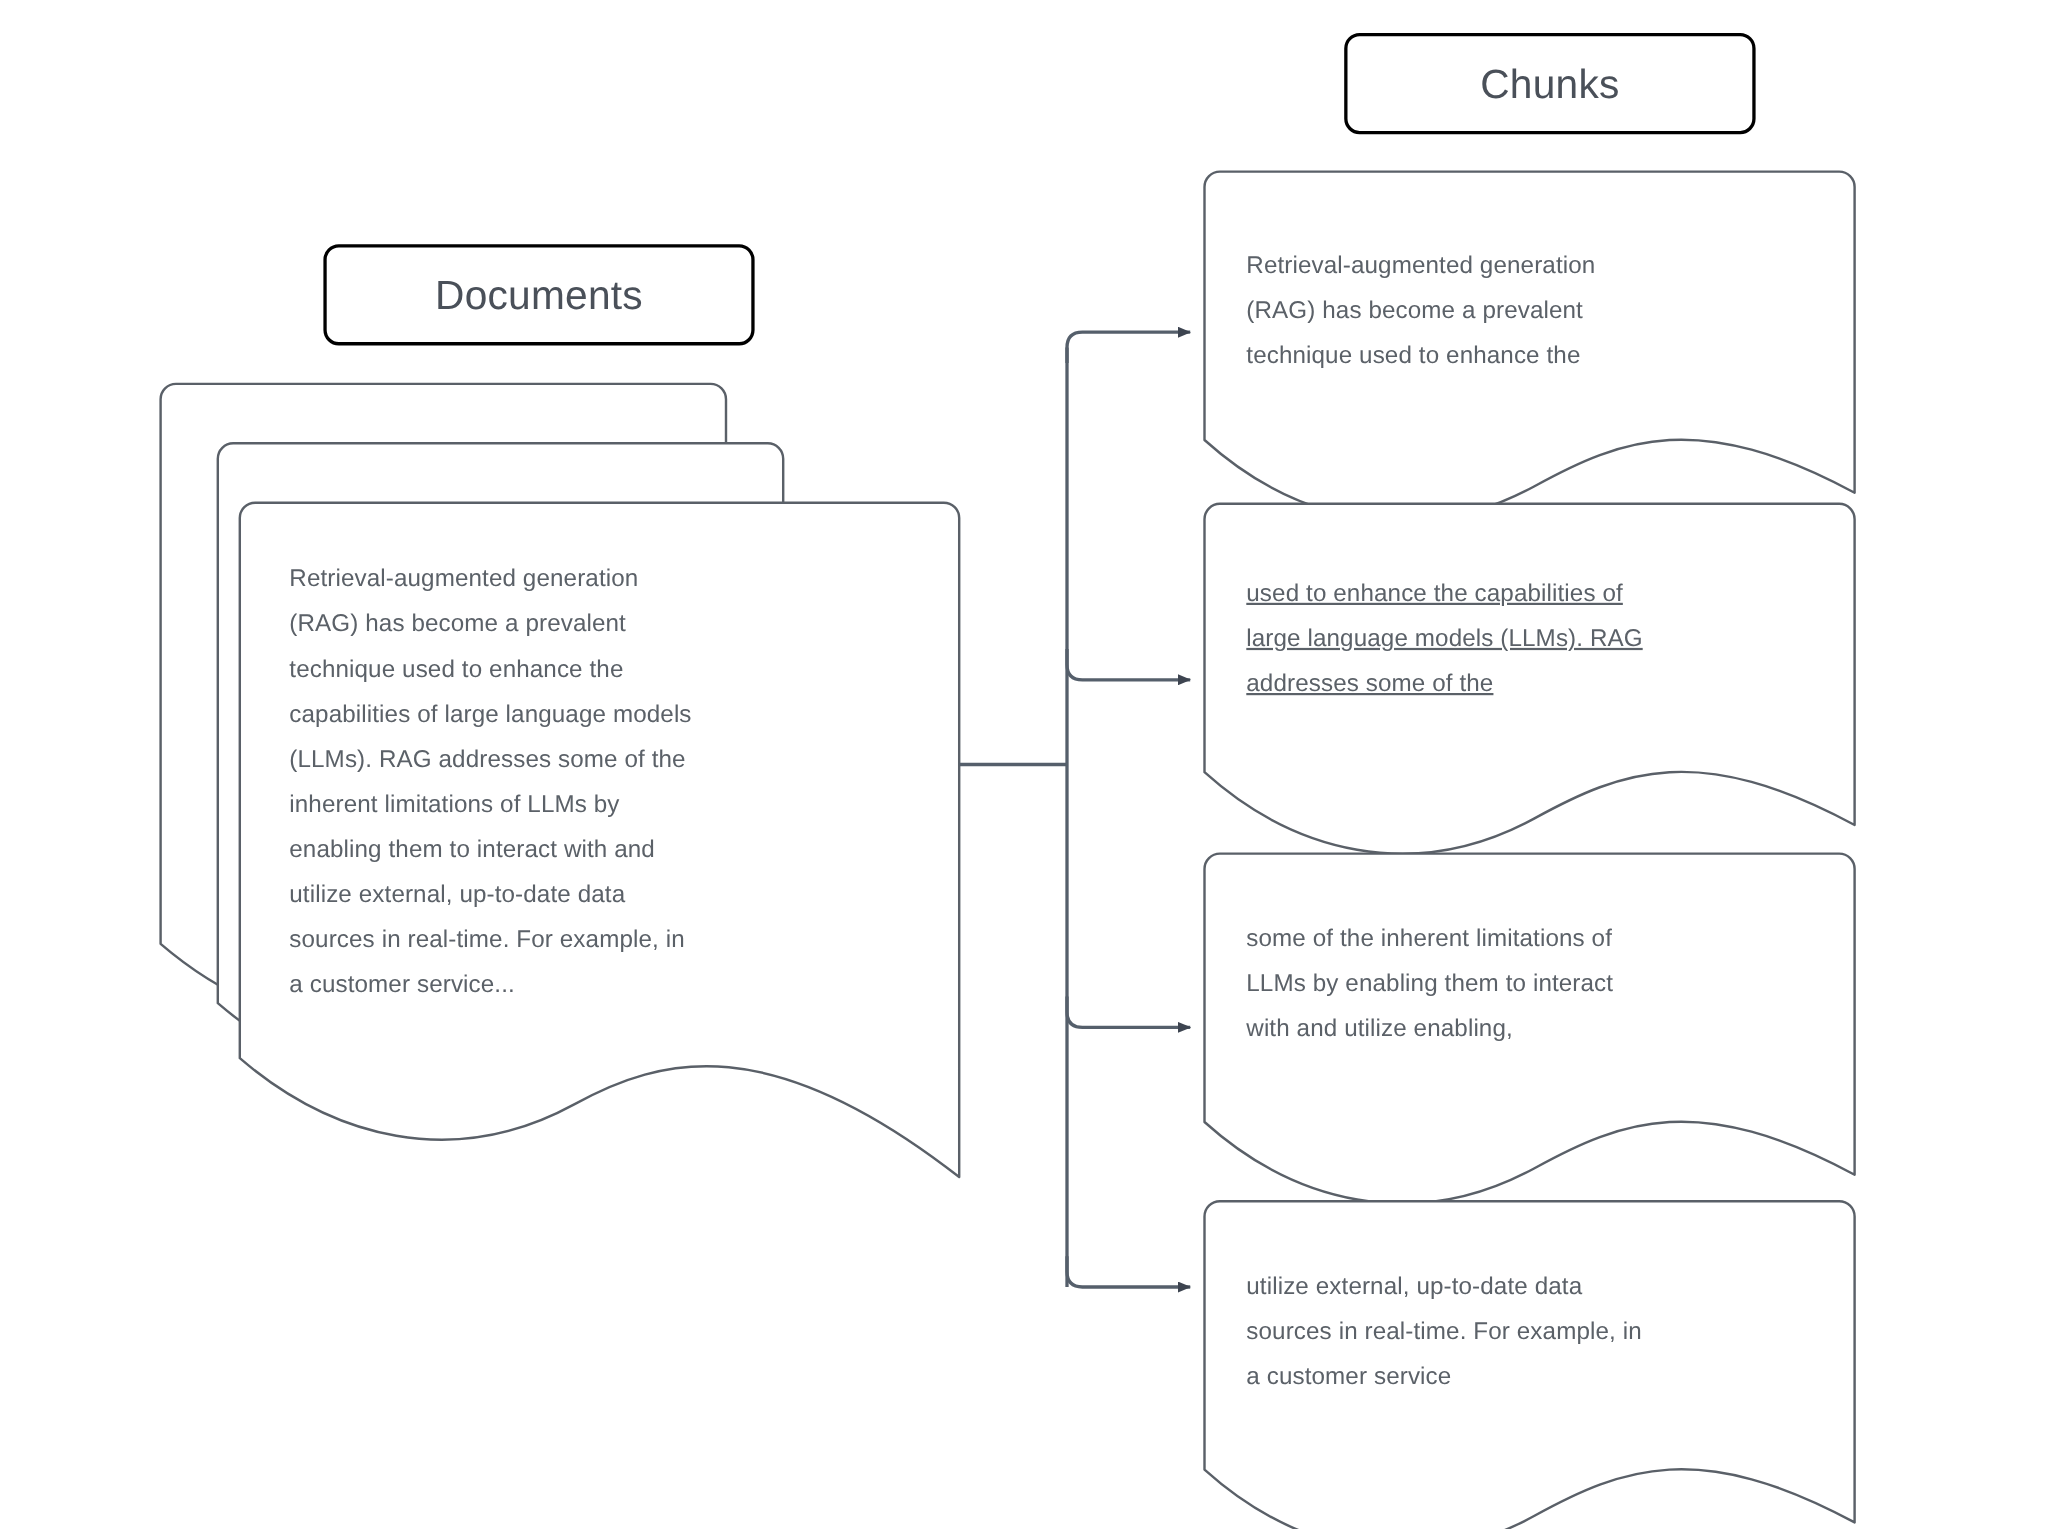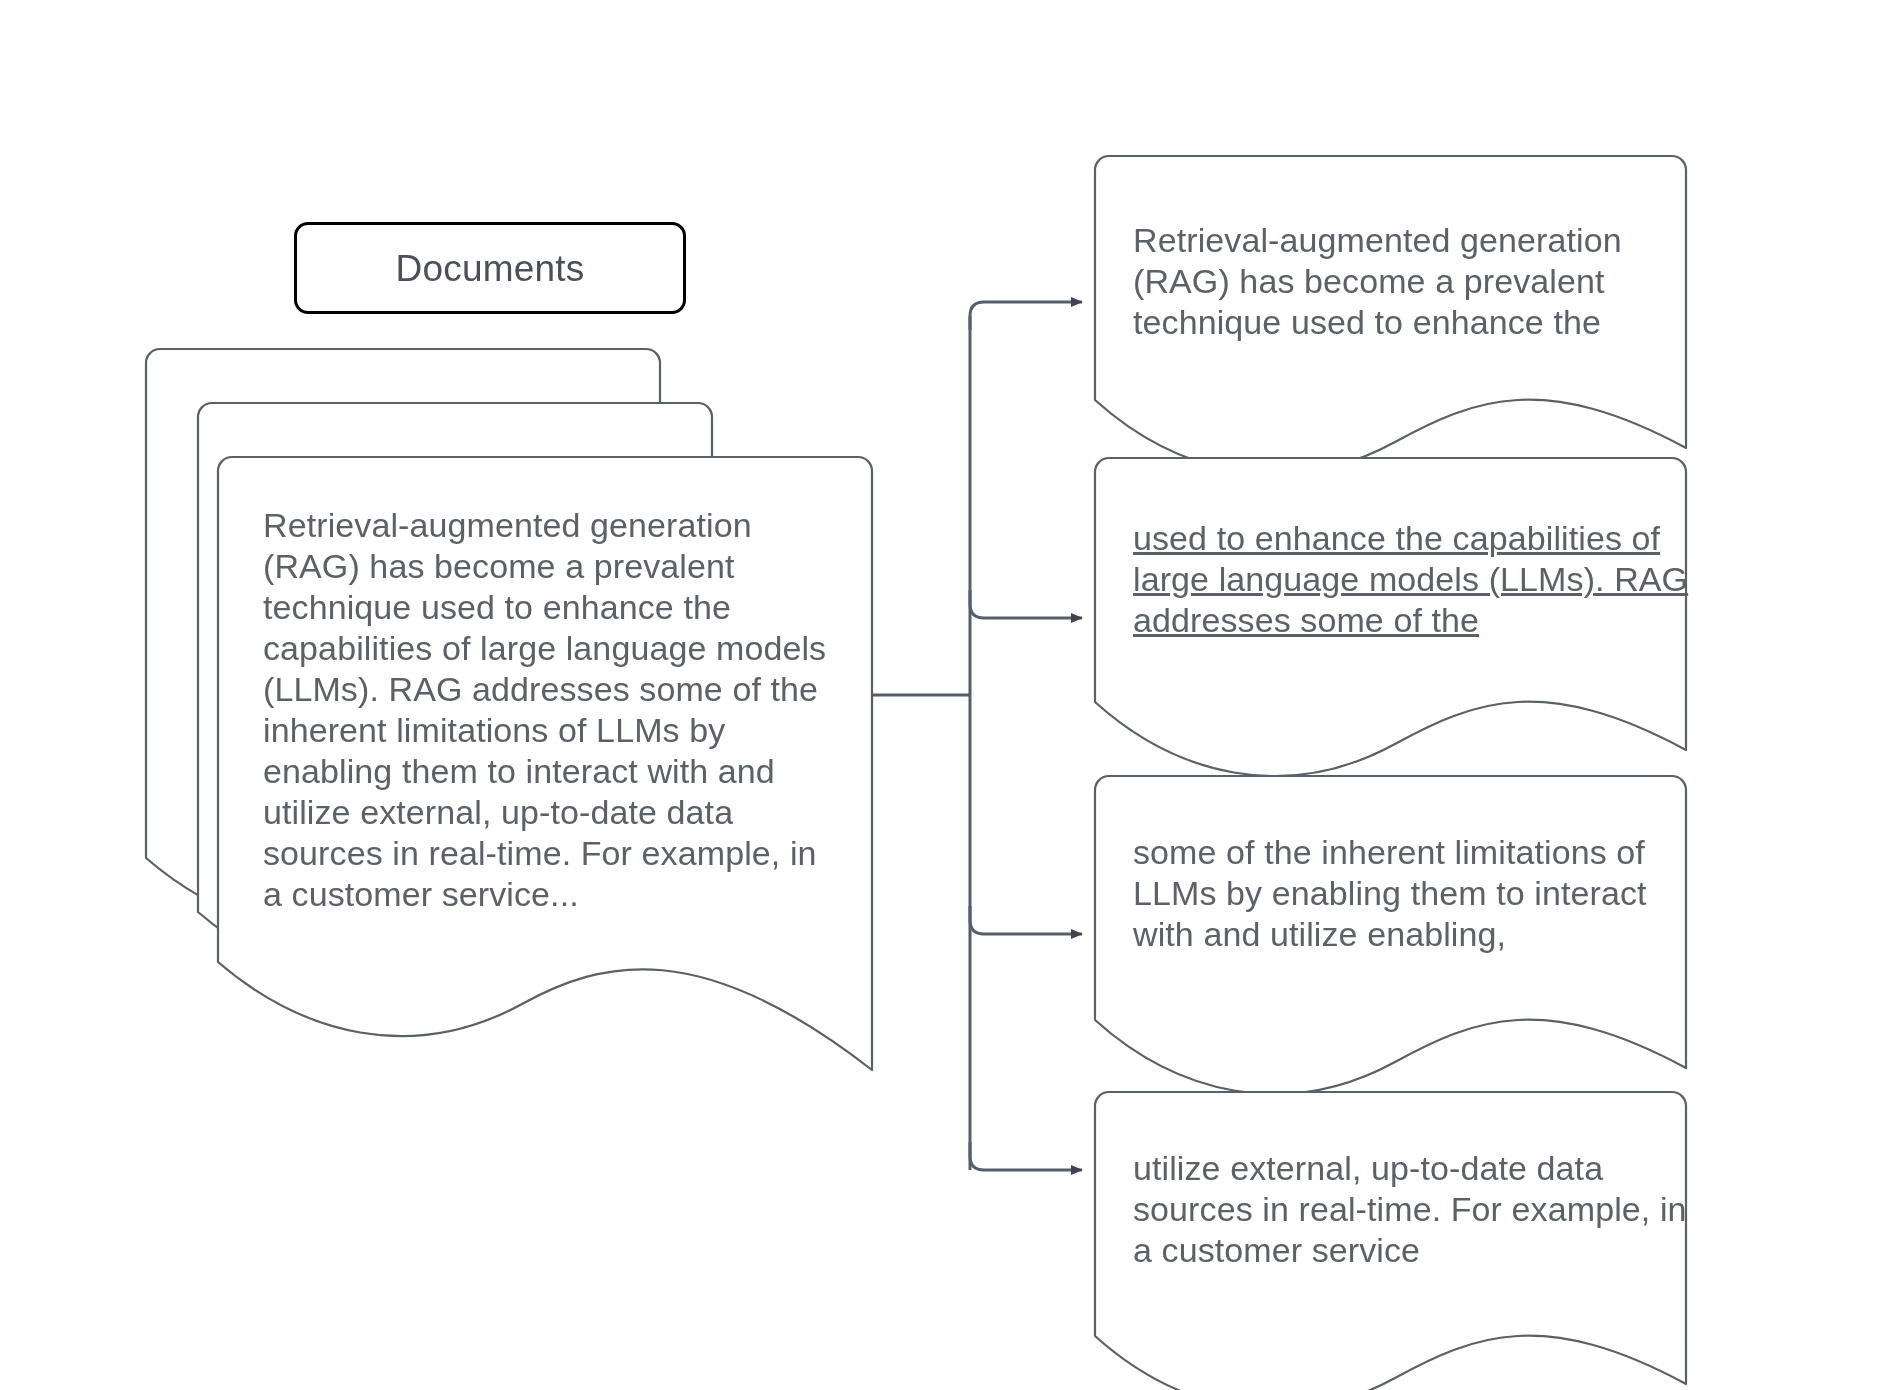--- a/index.html
+++ b/index.html
@@ -47,21 +47,21 @@
     letter-spacing: 0.2px;
     line-height: 1;
   }
   #documents-title { left: 294px; top: 222px; width: 392px; height: 92px; }
   #chunks-title    { left: 1222px; top: 30px; width: 374px; height: 92px; }
 
   
   .body-text {
     position: absolute;
     color: #5b6168;
-    font-size: 34px;
+    font-size: 22px;
     line-height: 41px;
     white-space: pre-line;
     letter-spacing: 0.1px;
   }
   #doc-text   { left: 263px; top: 505px; width: 600px; }
   #chunk0-text { left: 1133px; top: 220px; width: 540px; }
   #chunk1-text { left: 1133px; top: 518px; width: 560px; text-decoration: underline; }
   #chunk2-text { left: 1133px; top: 832px; width: 560px; }
   #chunk3-text { left: 1133px; top: 1148px; width: 560px; }
 </style>
@@ -142,20 +142,23 @@
 
     <path d="M 970,906 L 970,920 Q 970,934 984,934 L 1082,934" fill="none" stroke="#555f6b" stroke-width="3" marker-end="url(#arrowhead)"></path>
 
     <path d="M 970,1142 L 970,1156 Q 970,1170 984,1170 L 1082,1170" fill="none" stroke="#555f6b" stroke-width="3" marker-end="url(#arrowhead)"></path>
   </svg>
 
   <div id="documents-title" class="title-box">
     <span class="title-text">Documents</span>
   </div>
 
+  <div id="chunks-title" class="title-box">
+    <span class="title-text">Chunks</span>
+  </div>
 
   <div id="doc-text" class="body-text">Retrieval-augmented generation
 (RAG) has become a prevalent
 technique used to enhance the
 capabilities of large language models
 (LLMs). RAG addresses some of the
 inherent limitations of LLMs by
 enabling them to interact with and
 utilize external, up-to-date data
 sources in real-time. For example, in

